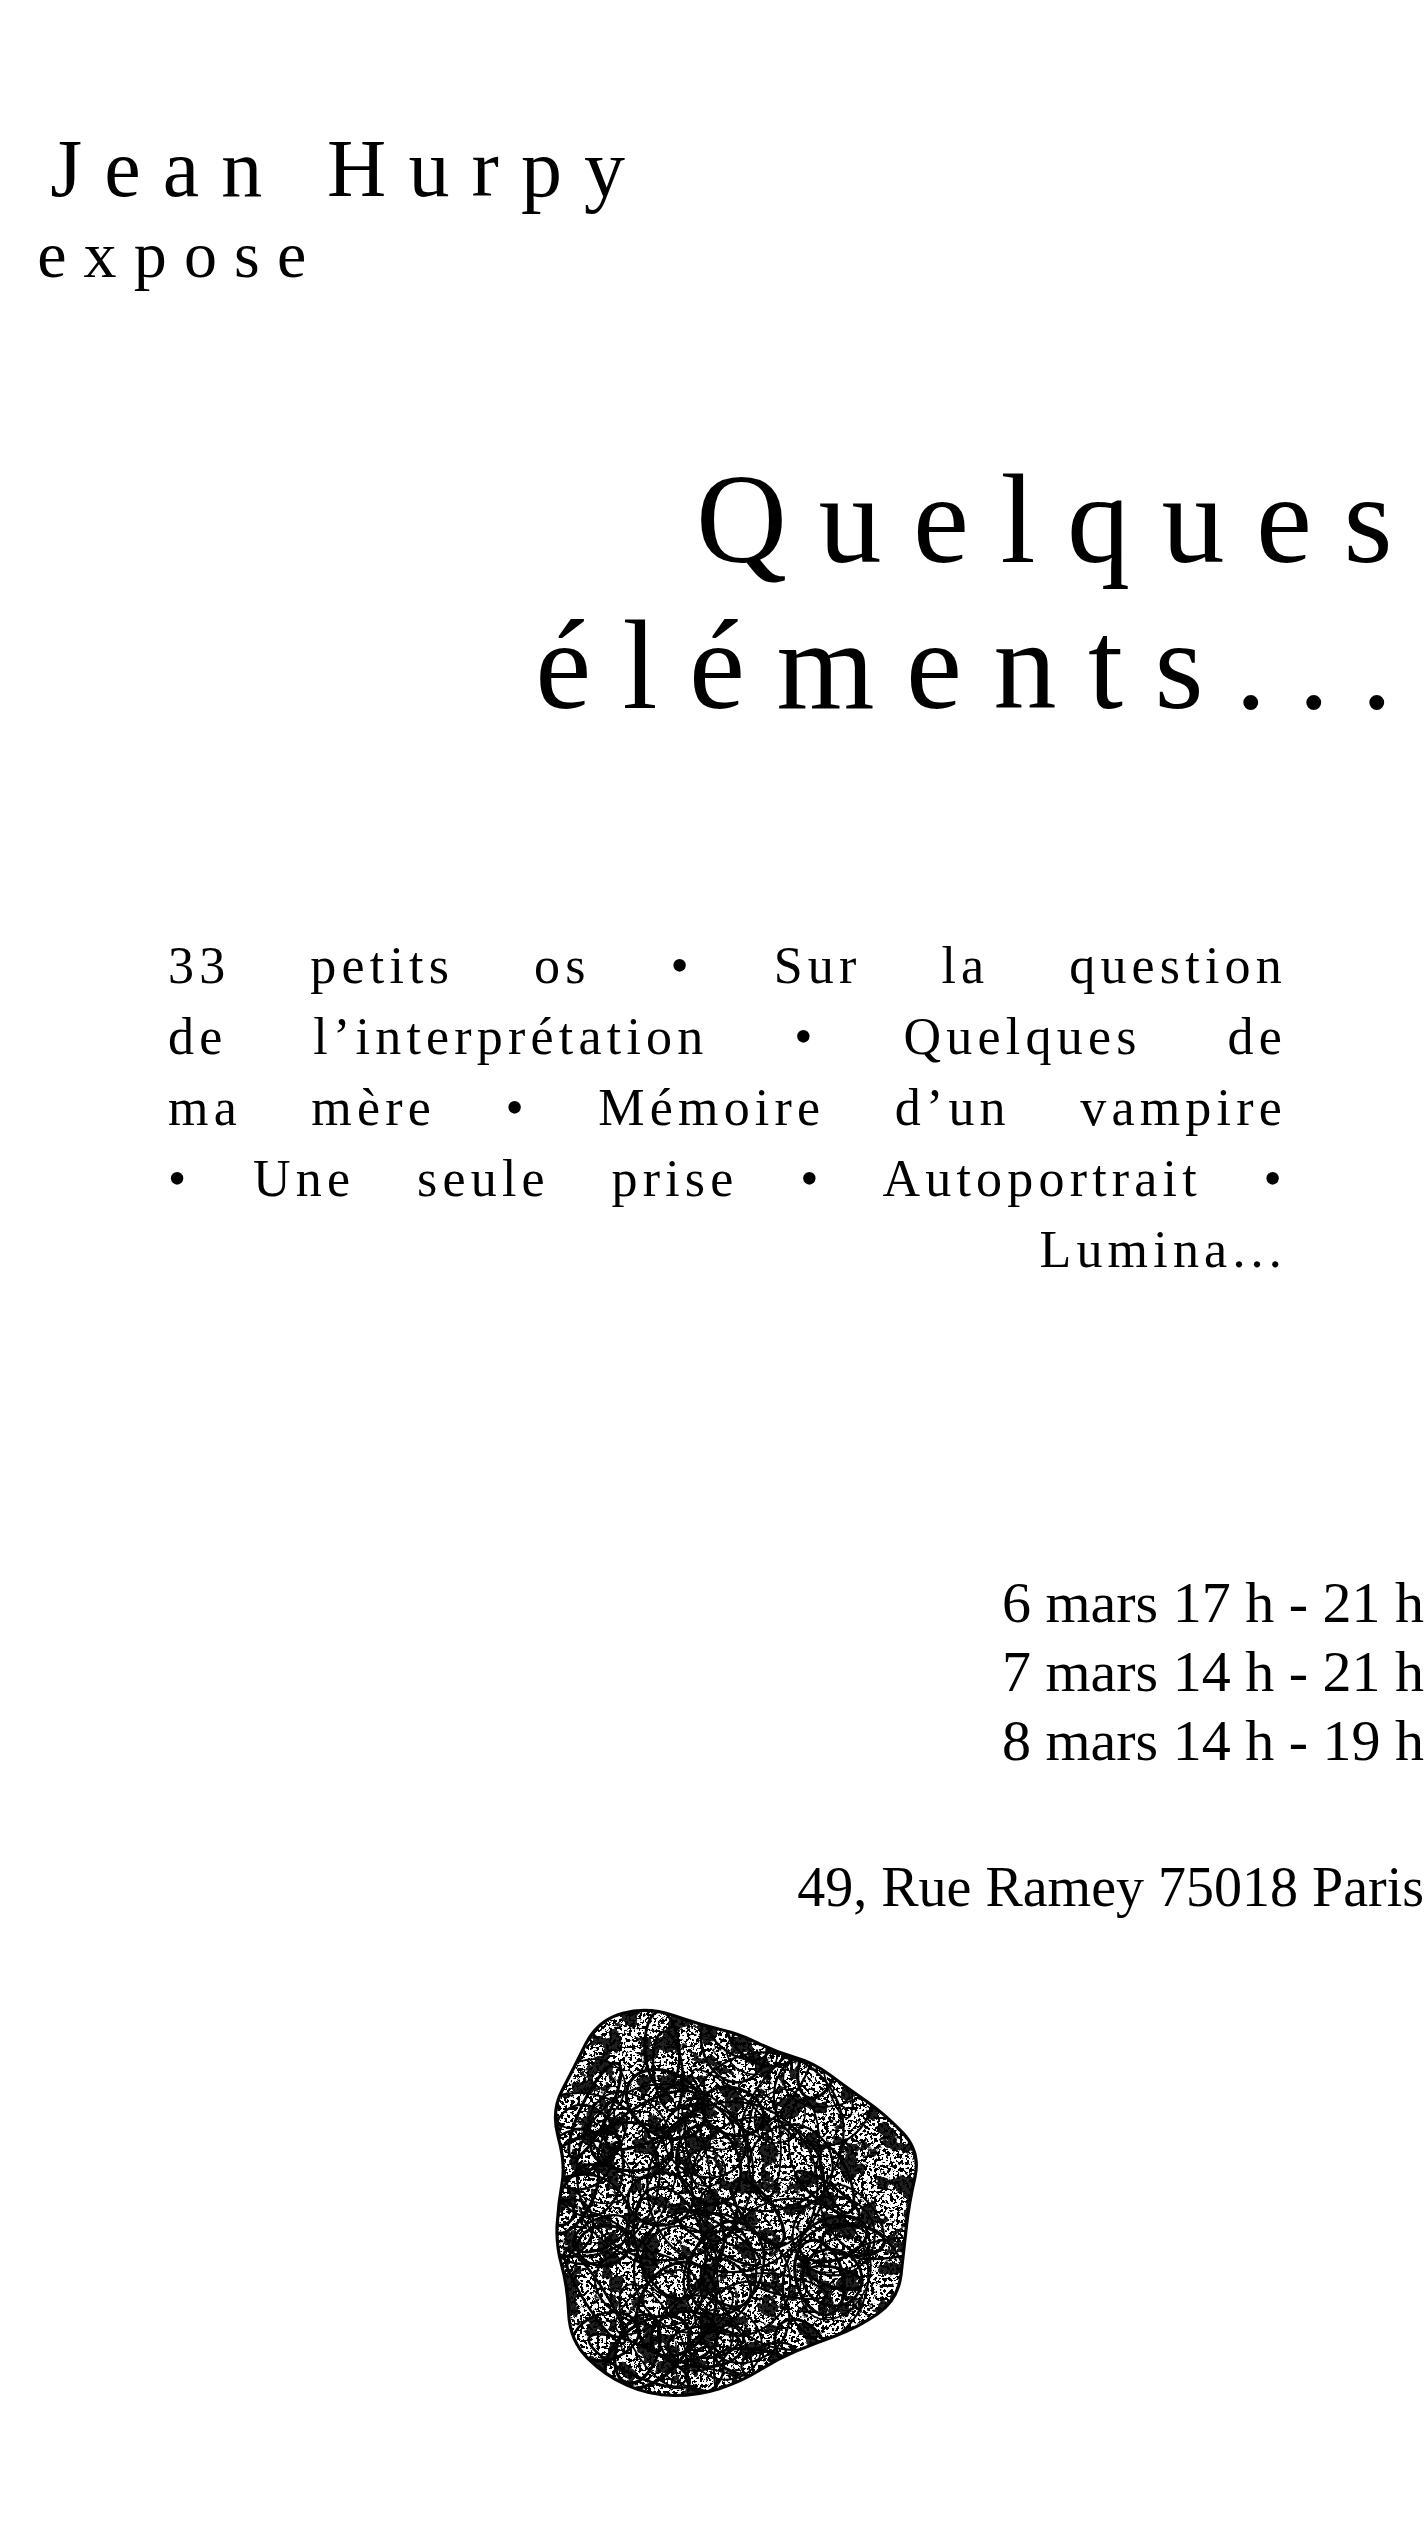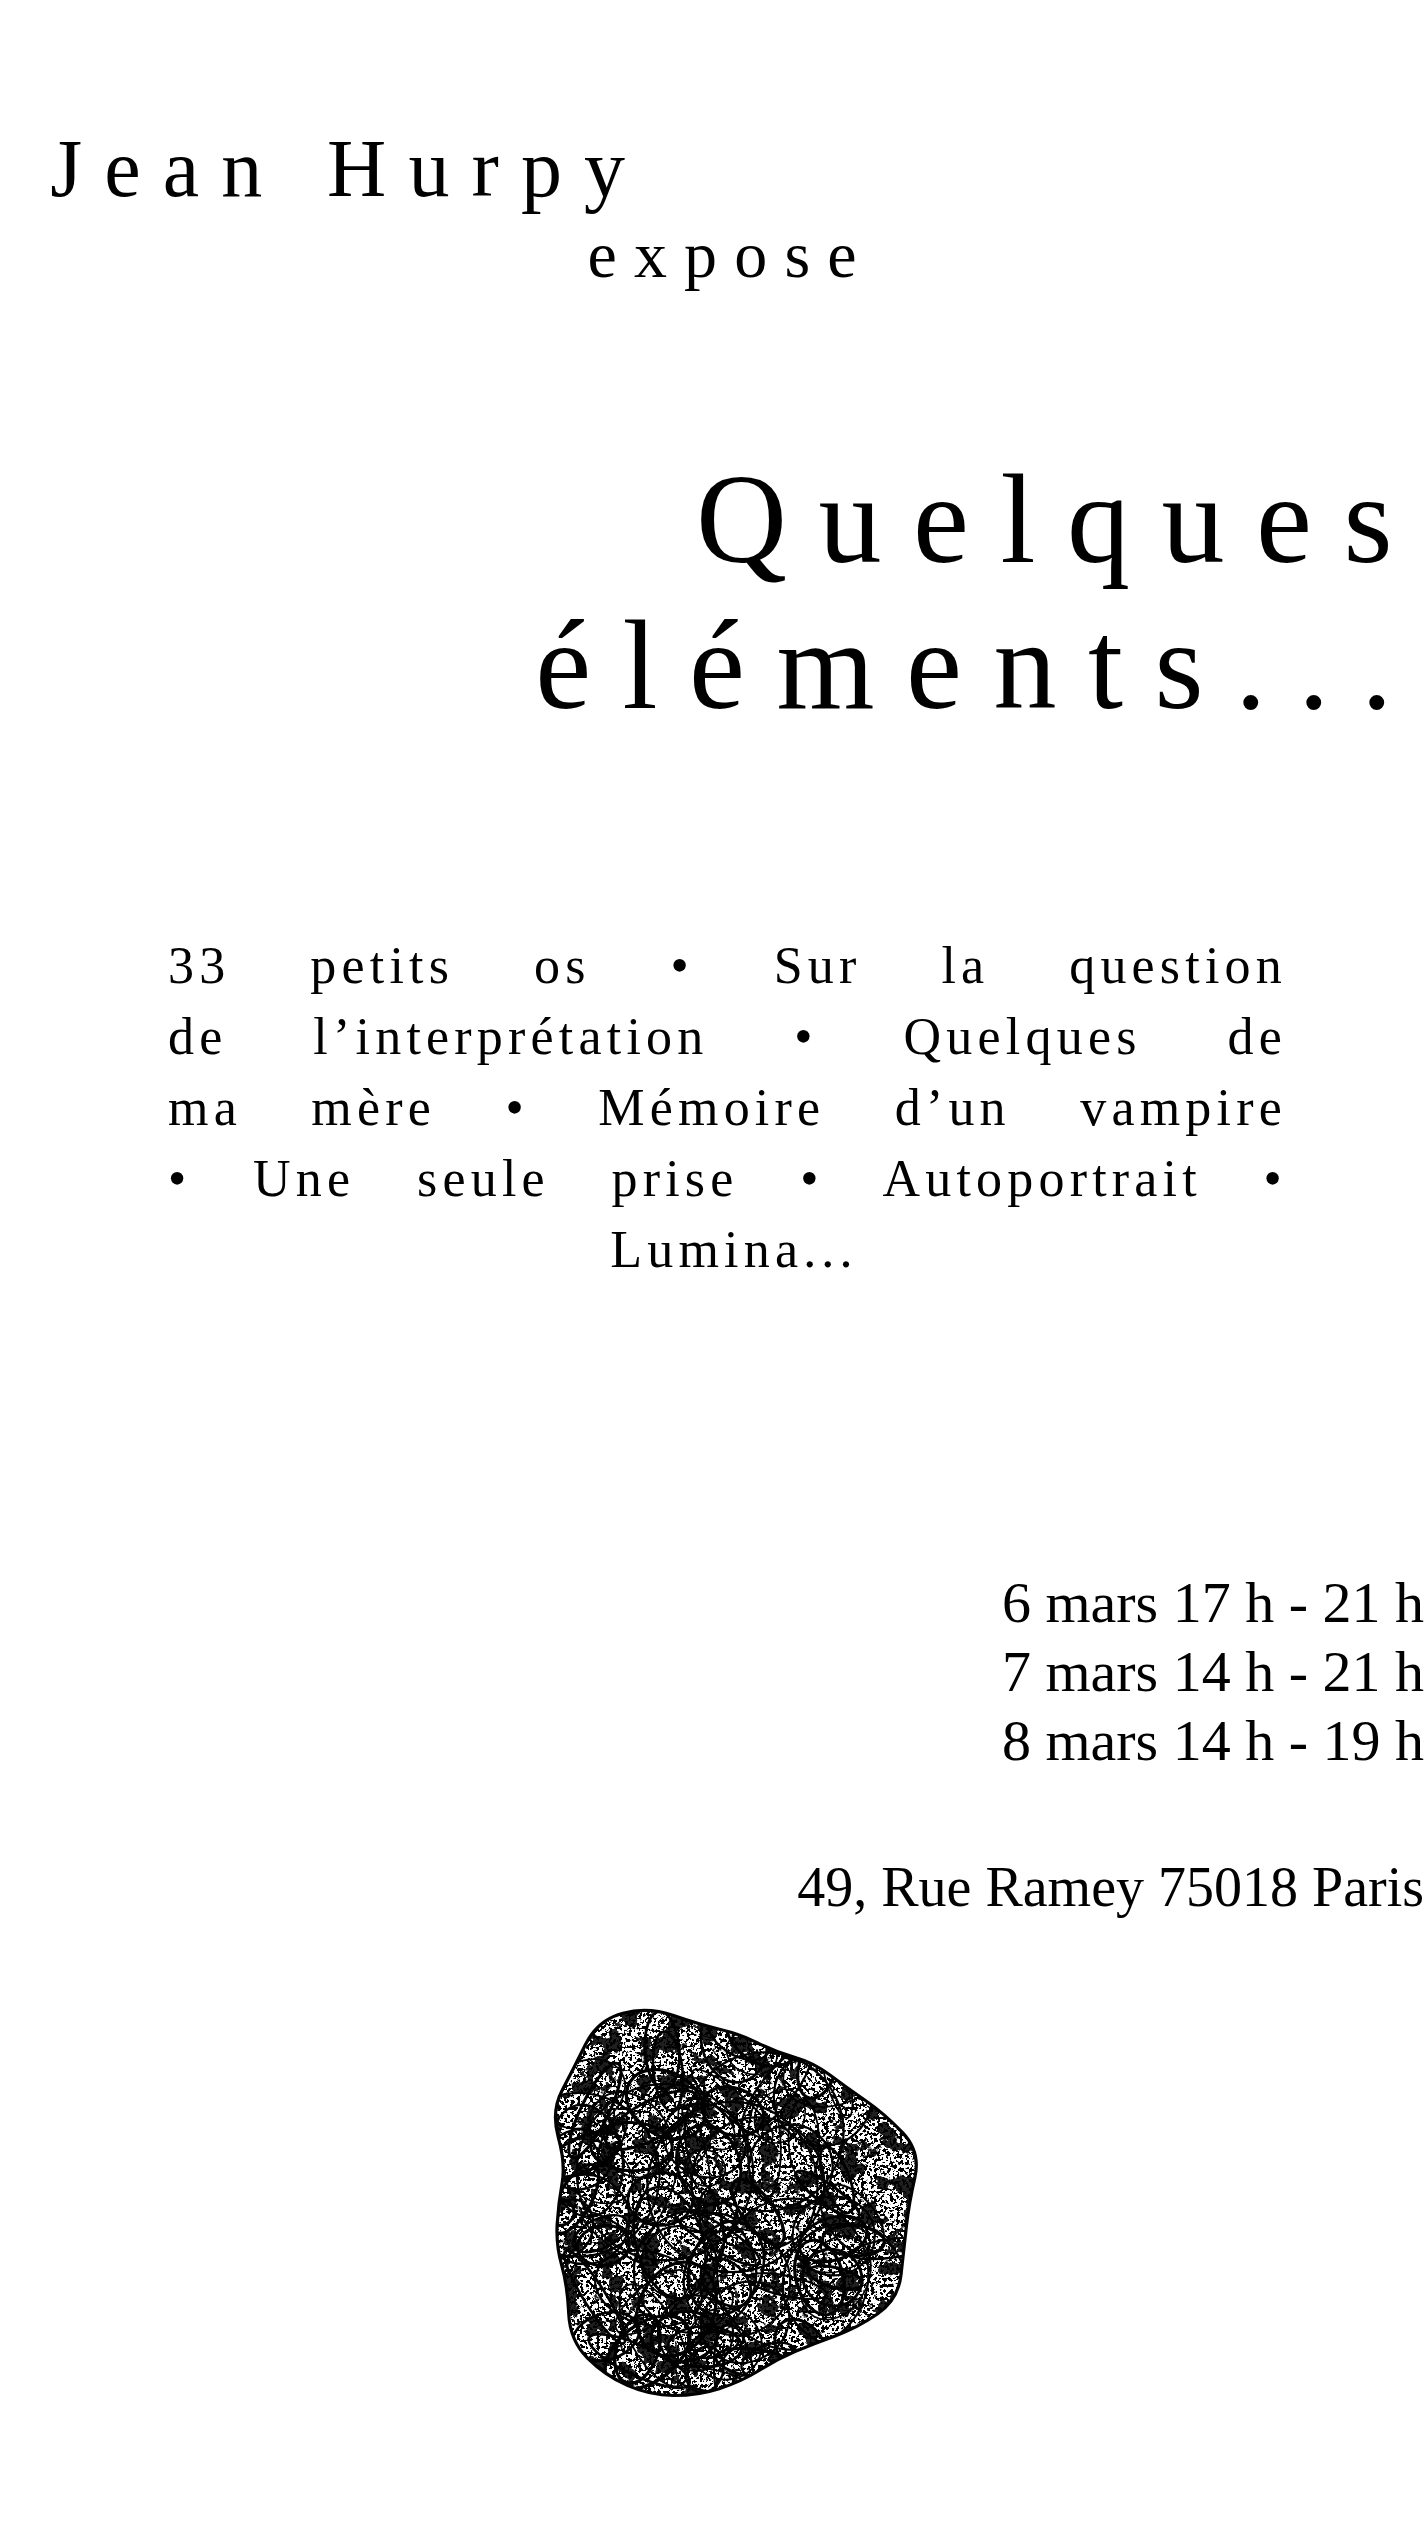--- a/index.html
+++ b/index.html
@@ -10,34 +10,34 @@
     font-family:"Liberation Serif",serif;
     overflow:hidden;
   }
   .artist{
     position:absolute;top:128px;left:28px;width:1404px;
     text-align:left;font-size:82px;line-height:1;
     letter-spacing:.27em;text-indent:.27em;white-space:nowrap;
   }
   .expose{
     position:absolute;top:222px;left:20px;width:1404px;
-    text-align:center;font-size:66px;line-height:1;
+    font-size:66px;line-height:1;
     letter-spacing:.26em;text-indent:.26em;white-space:nowrap;
   }
   .title{
     position:absolute;top:447px;left:20px;width:1404px;
     text-align:right;font-size:126px;line-height:146px;
     letter-spacing:.25em;text-indent:.25em;
   }
   .works{
     position:absolute;top:930px;left:168px;width:1119px;
     font-size:52px;line-height:71px;letter-spacing:.10em;
   }
   .works .jline{text-align:justify;text-align-last:justify;white-space:nowrap;}
-  .works .jlast{text-align:center;margin-left:13px;}
+  .works .jlast{text-align:right;margin-left:13px;}
   .schedule{
     position:absolute;top:1568px;left:20px;width:1404px;
     text-align:right;font-size:58px;line-height:69px;
   }
   .address{
     position:absolute;top:1859px;left:20px;width:1404px;
     text-align:right;font-size:56px;line-height:1;white-space:nowrap;
   }
   .art{position:absolute;top:1975px;left:500px;width:440px;height:456px;}
 </style>

